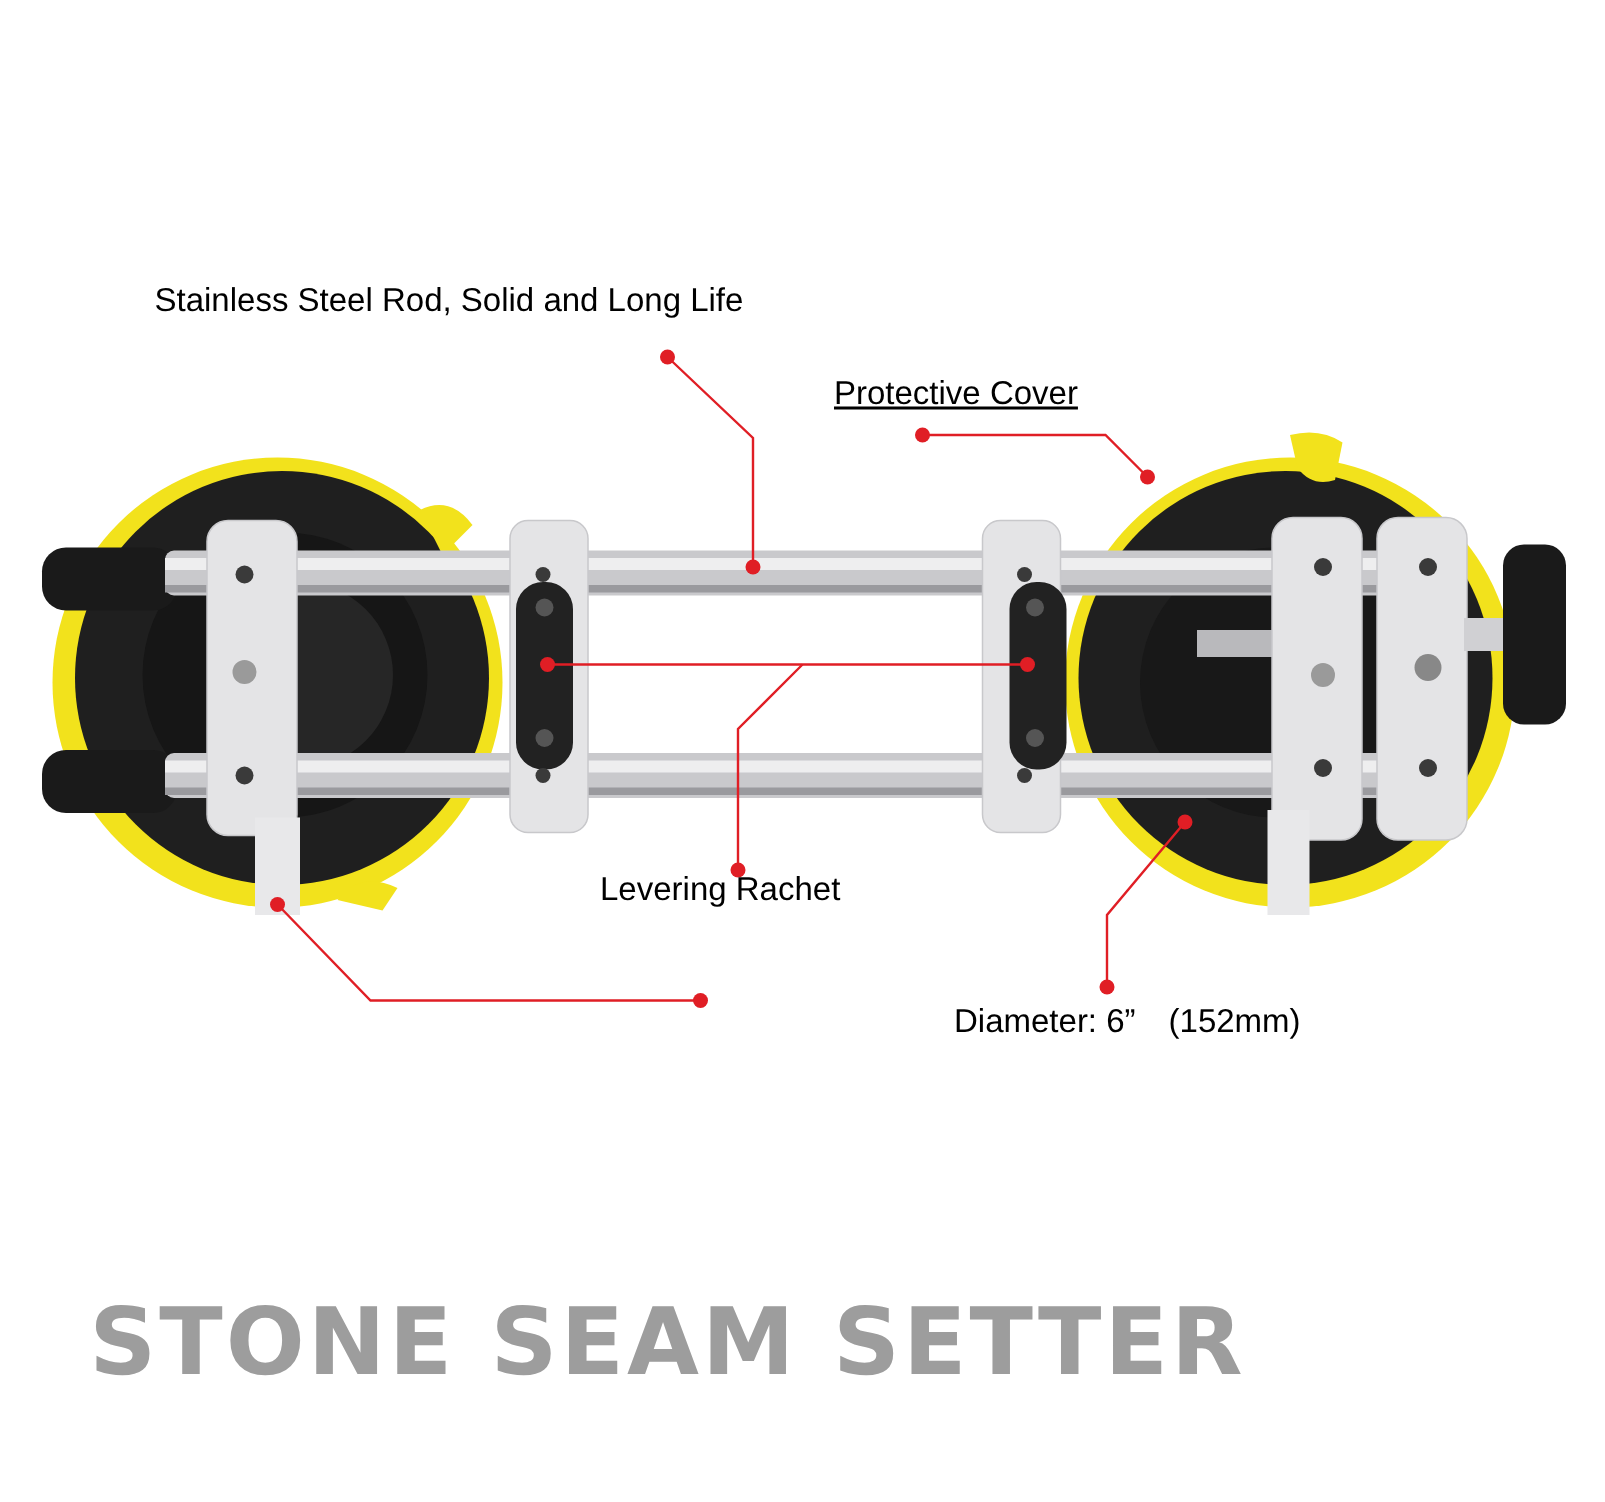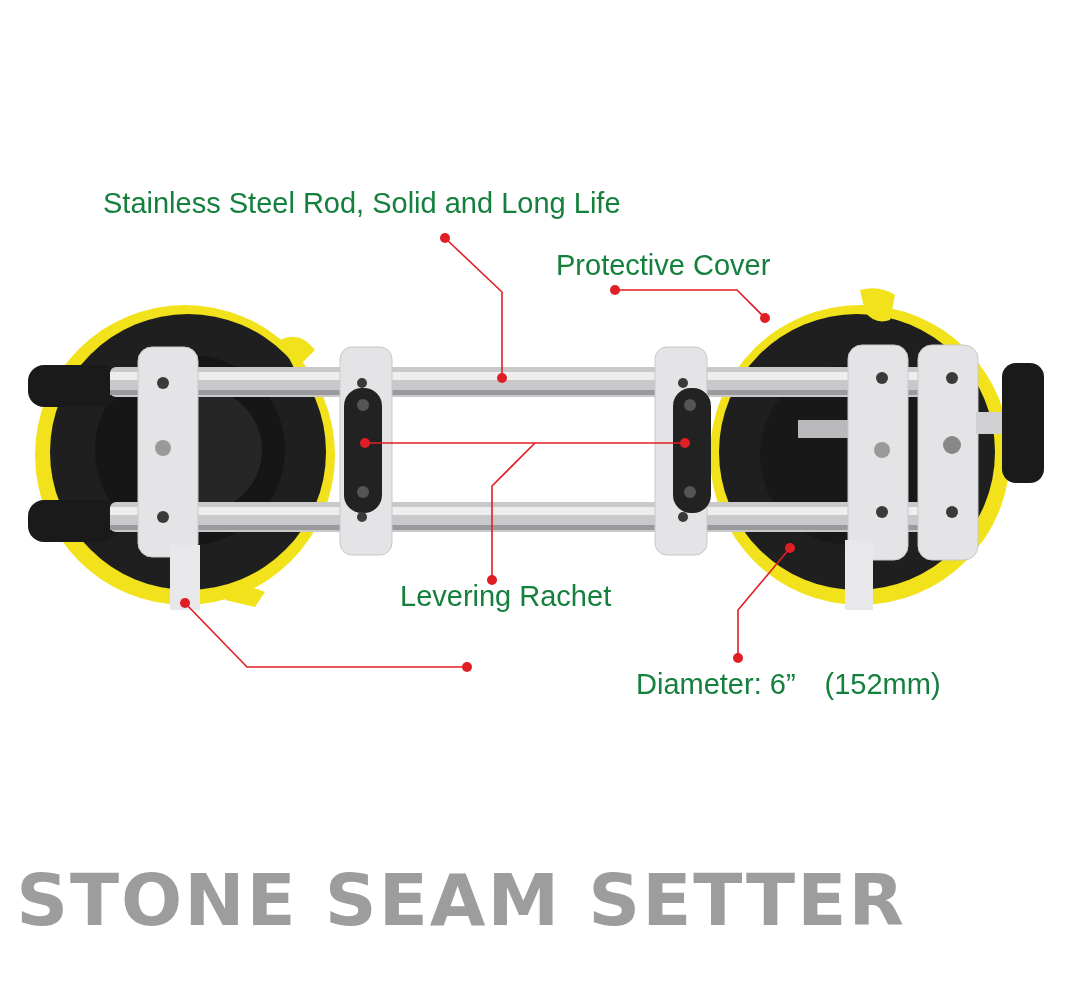--- a/index.html
+++ b/index.html
@@ -6,36 +6,35 @@
   #canvas {
     position: relative;
     width: 1070px;
     height: 1001px;
     background: #ffffff;
     overflow: hidden;
     font-family: "Liberation Sans", "DejaVu Sans", sans-serif;
   }
   .label {
     position: absolute;
-    color: #15803d;
-    font-size: 29px;
+    color: #000000;
+    font-size: 22px;
     white-space: nowrap;
     line-height: 1;
   }
   .title {
     position: absolute;
     left: 0; width: 890px;
     top: 858px;
     text-align: center;
     font-family: "DejaVu Sans", sans-serif;
     font-weight: bold;
-    font-size: 72px;
+    font-size: 62px;
     letter-spacing: 2px;
     color: #9d9d9d;
-    margin-left: 16px;
   }
   svg.art { position: absolute; left: 0; top: 0; }
 </style>
 </head>
 <body>
 
 <div id="canvas">
 
   <svg class="art" width="1070" height="1001" viewBox="0 0 1070 1001">
 
@@ -127,18 +126,18 @@
       <circle cx="685" cy="443" r="5"></circle>
       <circle cx="492" cy="580" r="5"></circle>
       <circle cx="185" cy="603" r="5"></circle>
       <circle cx="467" cy="667" r="5"></circle>
       <circle cx="790" cy="548" r="5"></circle>
       <circle cx="738" cy="658" r="5"></circle>
     </g>
   </svg>
 
   <div class="label" style="left:103px; top:189px;">Stainless Steel Rod, Solid and Long Life</div>
-  <div class="label" style="left:556px; top:251px;">Protective Cover</div>
+  <div class="label" style="left:556px; top:251px;text-decoration:underline;">Protective Cover</div>
   <div class="label" style="left:400px; top:582px;text-align:right;">Levering Rachet</div>
   <div class="label" style="left:636px; top:670px;text-align:right;">Diameter: 6”　(152mm)</div>
 
   <div class="title">STONE SEAM SETTER</div>
 </div>
 
 </body></html>

